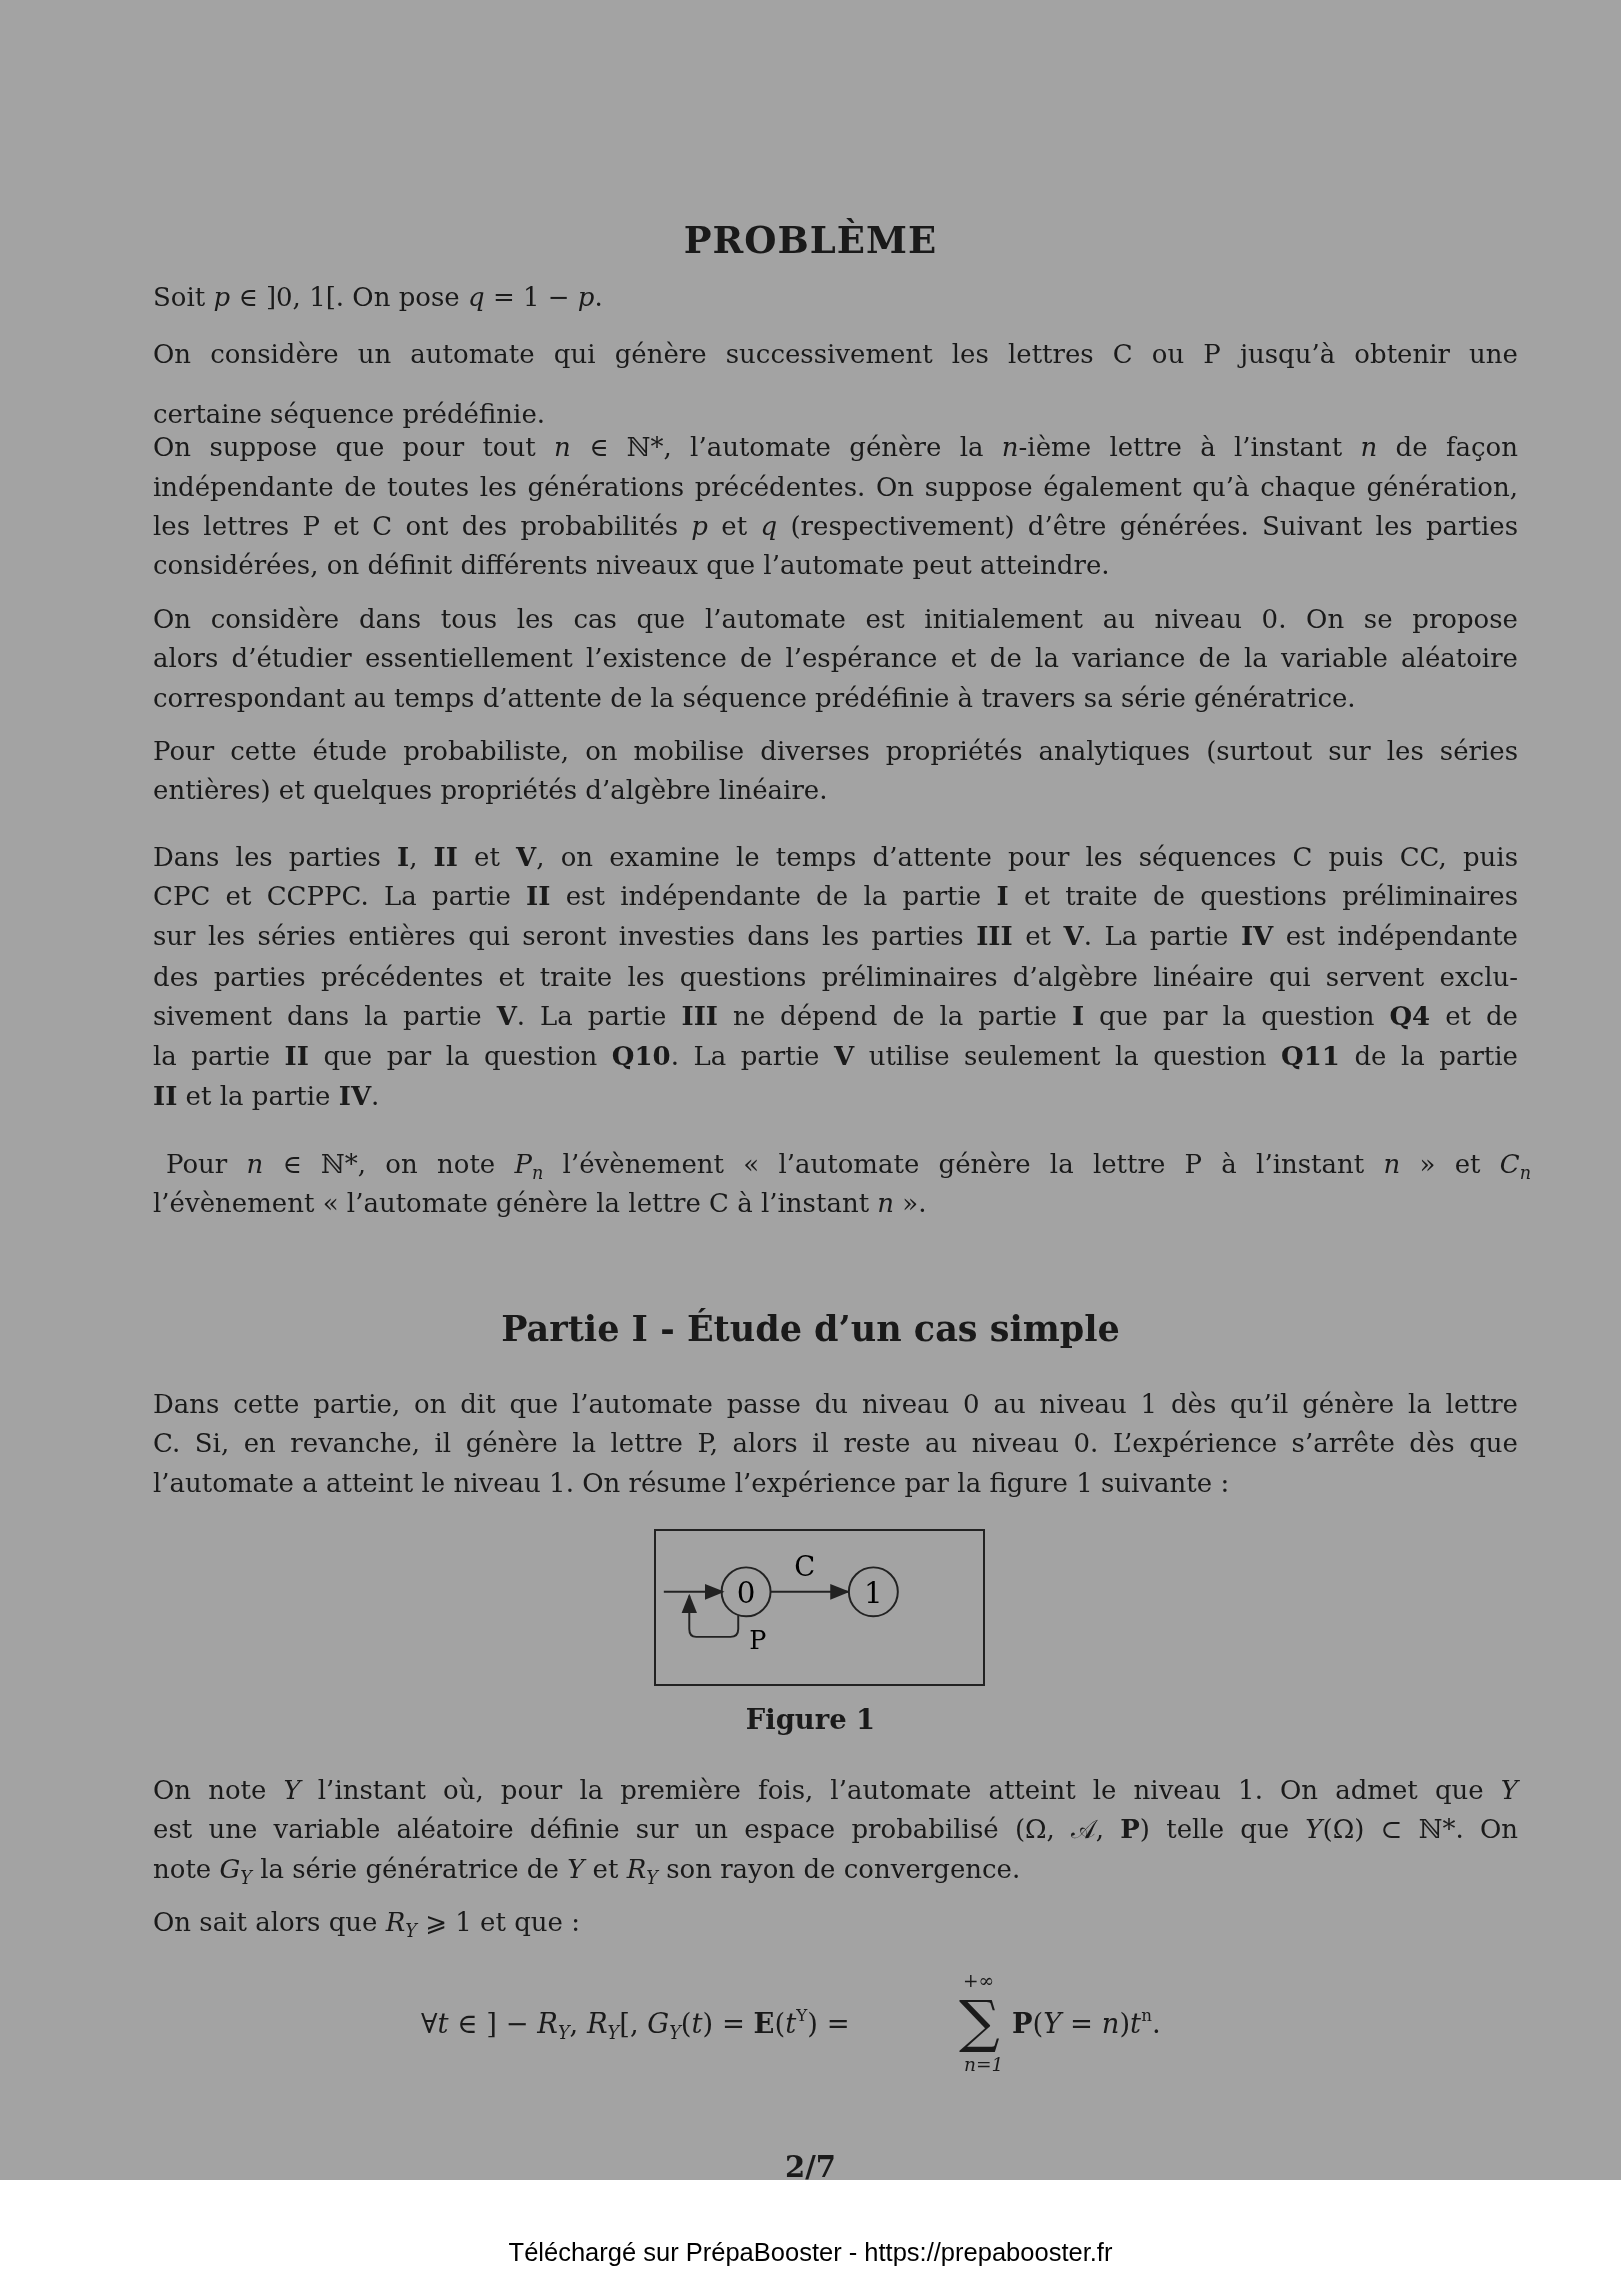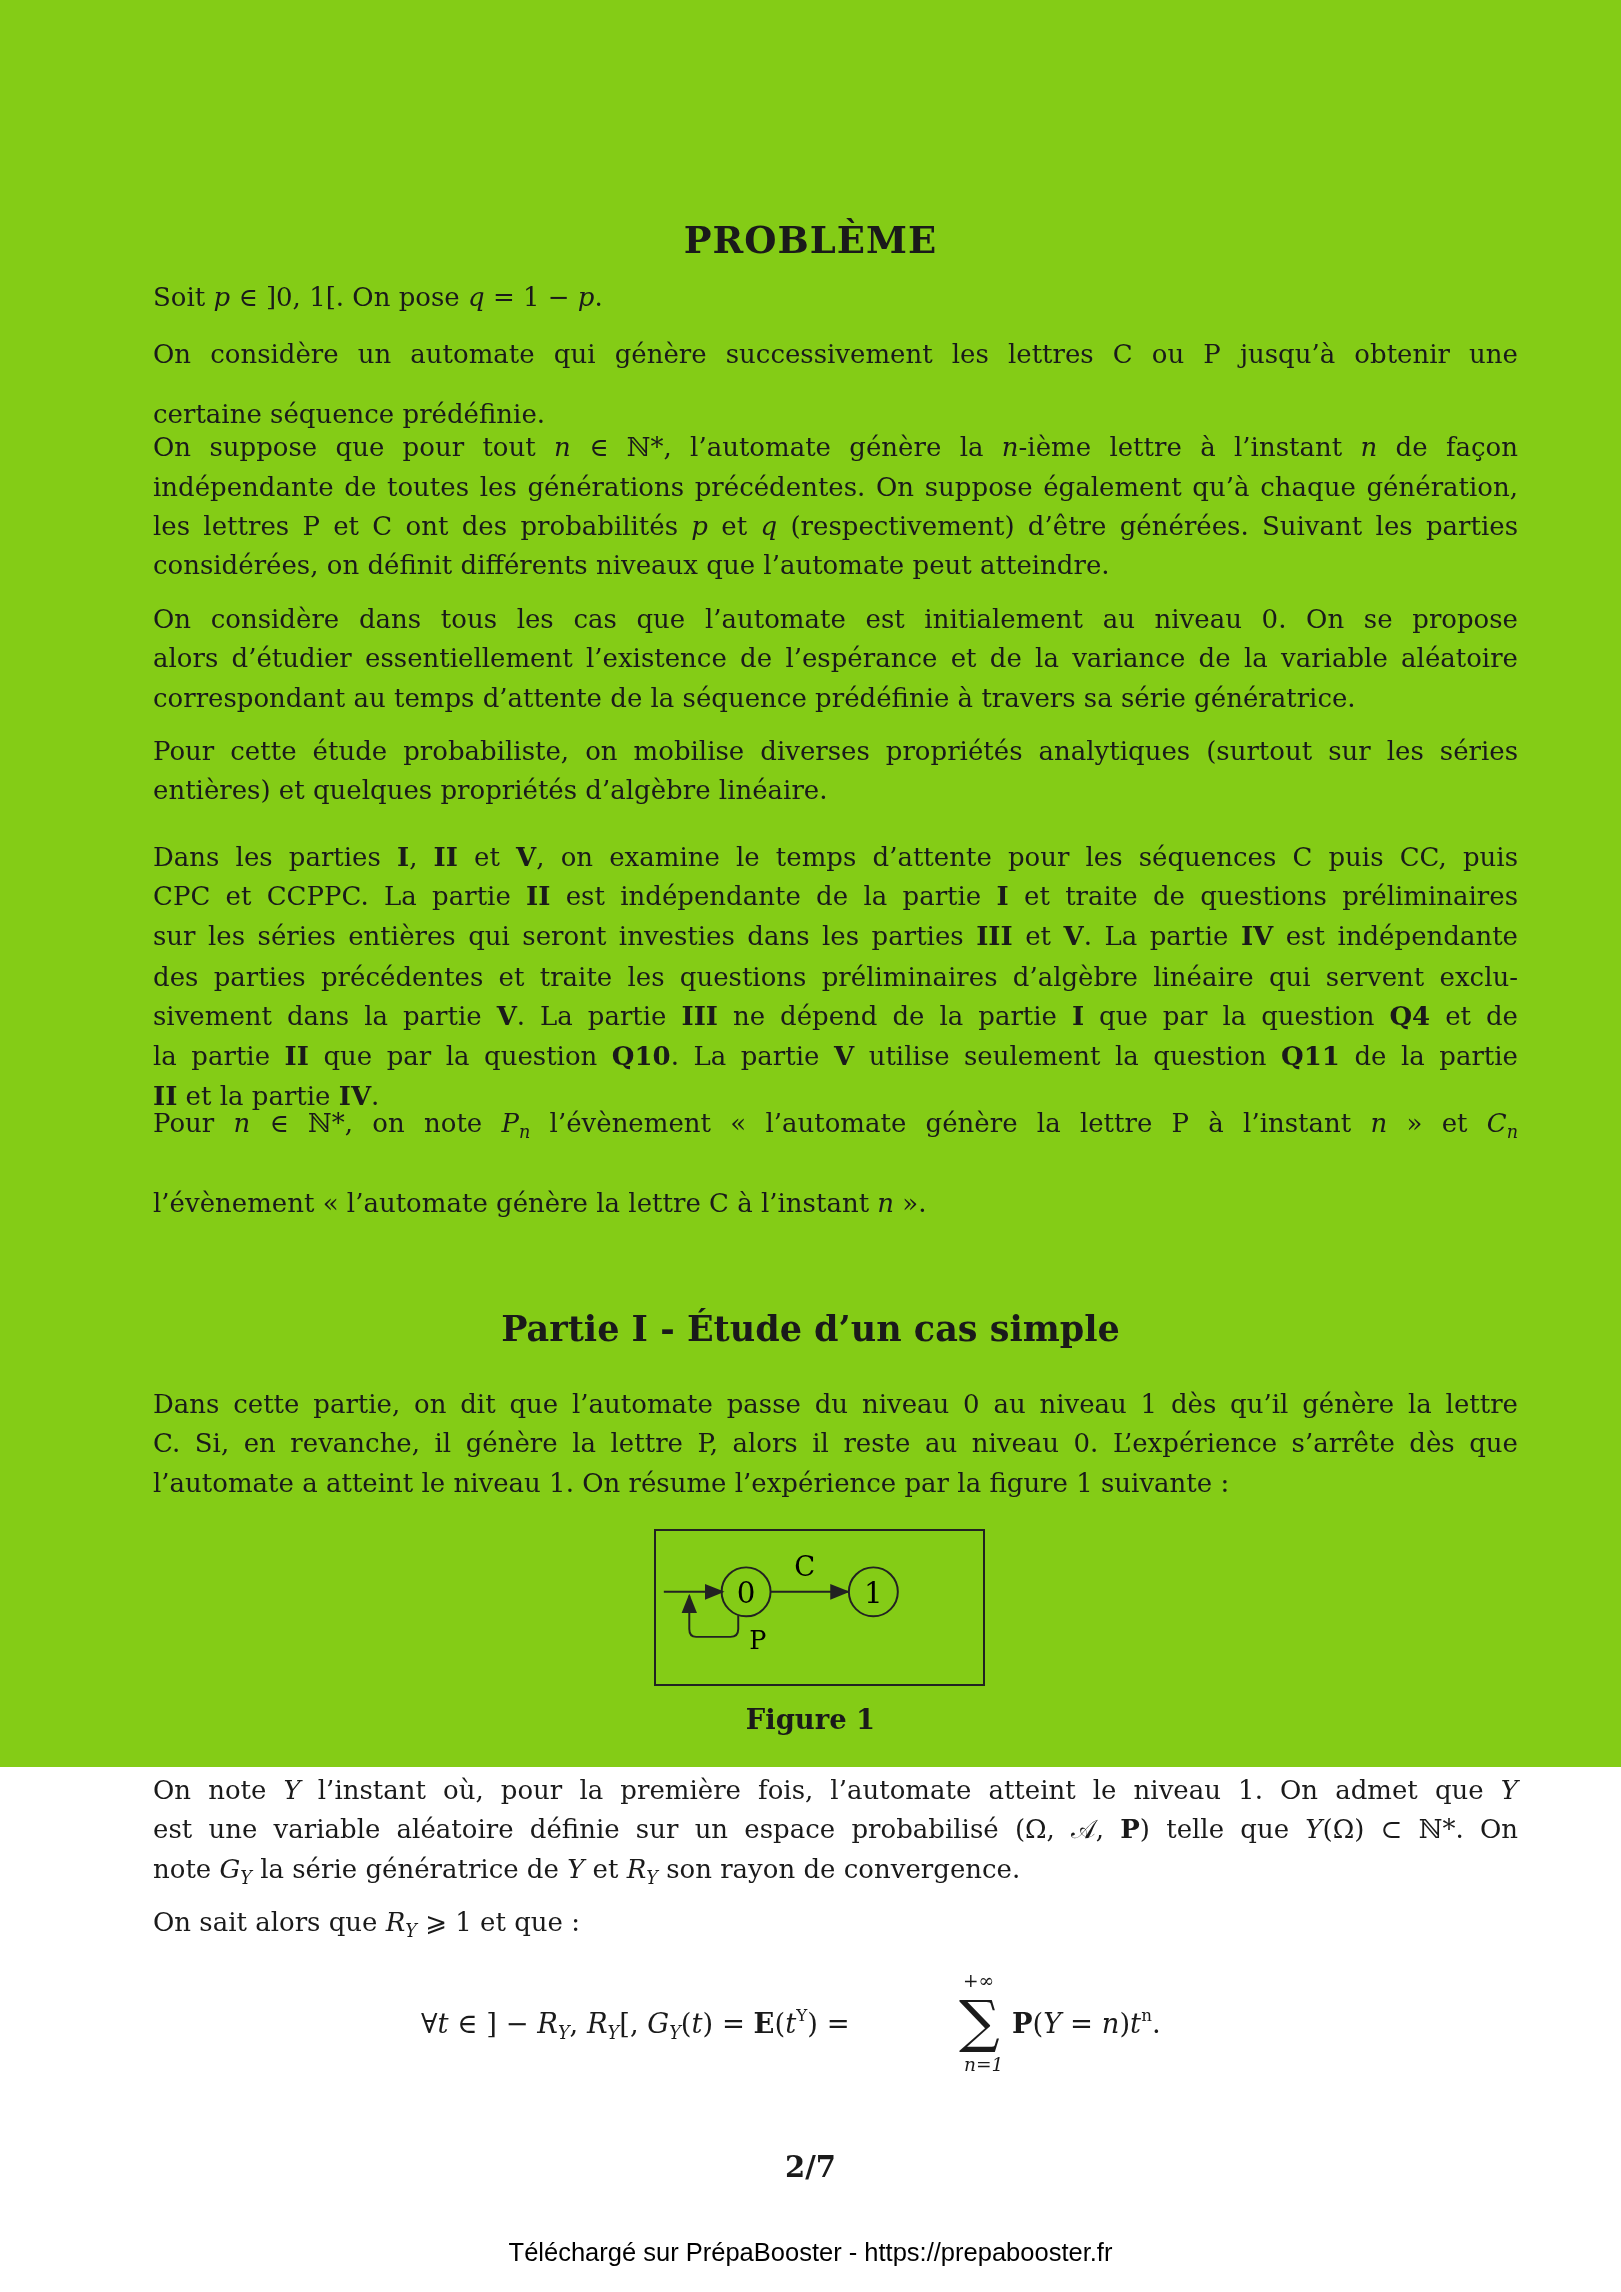--- a/index.html
+++ b/index.html
@@ -1,18 +1,18 @@
 <!DOCTYPE html>
 <html><head>
 <meta charset="utf-8">
 <style>
   html, body { margin: 0; padding: 0; background: #ffffff; }
   body { width: 1621px; height: 2293px; position: relative; overflow: hidden;
          font-family: "DejaVu Serif", "Liberation Serif", serif; color: #1a1a1a; }
-  .page { position: absolute; left: 0; top: 0; width: 1621px; height: 1767px; background: #84cc16; }
+  .page { position: absolute; left: 0; top: 0; width: 1621px; height: 2180px; background: #a3a3a3; }
   .h-title { position: absolute; left: 0; width: 1621px; text-align: center; top: 218px;
              font-size: 37px; font-weight: bold; letter-spacing: 1px; }
   .h-part { position: absolute; left: 0; width: 1621px; text-align: center; top: 1308px;
             font-size: 35px; font-weight: bold; }
   .line { position: absolute; left: 153px; width: 1365px; font-size: 26px; line-height: 35px;
           white-space: nowrap; }
   .line.justify { text-align: justify; text-align-last: justify; }
   .b { font-weight: bold; }
   .i { font-style: italic; }
   .sub { font-size: 17.6px; vertical-align: -5.9px; font-style: italic; }
@@ -52,21 +52,21 @@
       <div class="line" style="top: 681px;"><span>correspondant au temps d’attente de la séquence prédéfinie à travers sa série génératrice.</span></div>
       <div class="line justify" style="top: 734px;"><span>Pour cette étude probabiliste, on mobilise diverses propriétés analytiques (surtout sur les séries</span></div>
       <div class="line" style="top: 773px;"><span>entières) et quelques propriétés d’algèbre linéaire.</span></div>
       <div class="line justify" style="top: 840px;"><span>Dans les parties </span><span class="b">I</span><span>, </span><span class="b">II</span><span> et </span><span class="b">V</span><span>, on examine le temps d’attente pour les séquences C puis CC, puis</span></div>
       <div class="line justify" style="top: 879px;"><span>CPC et CCPPC. La partie </span><span class="b">II</span><span> est indépendante de la partie </span><span class="b">I</span><span> et traite de questions préliminaires</span></div>
       <div class="line justify" style="top: 919px;"><span>sur les séries entières qui seront investies dans les parties </span><span class="b">III</span><span> et </span><span class="b">V</span><span>. La partie </span><span class="b">IV</span><span> est indépendante</span></div>
       <div class="line justify" style="top: 960px;"><span>des parties précédentes et traite les questions préliminaires d’algèbre linéaire qui servent exclu-</span></div>
       <div class="line justify" style="top: 999px;"><span>sivement dans la partie </span><span class="b">V</span><span>. La partie </span><span class="b">III</span><span> ne dépend de la partie </span><span class="b">I</span><span> que par la question </span><span class="b">Q4</span><span> et de</span></div>
       <div class="line justify" style="top: 1039px;"><span>la partie </span><span class="b">II</span><span> que par la question </span><span class="b">Q10</span><span>. La partie </span><span class="b">V</span><span> utilise seulement la question </span><span class="b">Q11</span><span> de la partie</span></div>
       <div class="line" style="top: 1079px;"><span class="b">II</span><span> et la partie </span><span class="b">IV</span><span>.</span></div>
-      <div class="line justify" style="top: 1106px;"><span>Pour </span><span class="i">n</span><span> ∈ ℕ*, on note </span><span class="i">P</span><span class="sub">n</span><span> l’évènement « l’automate génère la lettre P à l’instant </span><span class="i">n</span><span> » et </span><span class="i">C</span><span class="sub">n</span></div>
+      <div class="line justify" style="top: 1147px; margin-left: 13px;"><span>Pour </span><span class="i">n</span><span> ∈ ℕ*, on note </span><span class="i">P</span><span class="sub">n</span><span> l’évènement « l’automate génère la lettre P à l’instant </span><span class="i">n</span><span> » et </span><span class="i">C</span><span class="sub">n</span></div>
       <div class="line" style="top: 1186px;"><span>l’évènement « l’automate génère la lettre C à l’instant </span><span class="i">n</span><span> ».</span></div>
     </div>
 
   <div class="h-part">Partie I - Étude d’un cas simple</div>
 
   <div id="part1">
       <div class="line justify" style="top: 1387px;"><span>Dans cette partie, on dit que l’automate passe du niveau 0 au niveau 1 dès qu’il génère la lettre</span></div>
       <div class="line justify" style="top: 1426px;"><span>C. Si, en revanche, il génère la lettre P, alors il reste au niveau 0. L’expérience s’arrête dès que</span></div>
       <div class="line" style="top: 1466px;"><span>l’automate a atteint le niveau 1. On résume l’expérience par la figure 1 suivante :</span></div>
       <div class="line justify" style="top: 1773px;"><span>On note </span><span class="i">Y</span><span> l’instant où, pour la première fois, l’automate atteint le niveau 1. On admet que </span><span class="i">Y</span></div>

